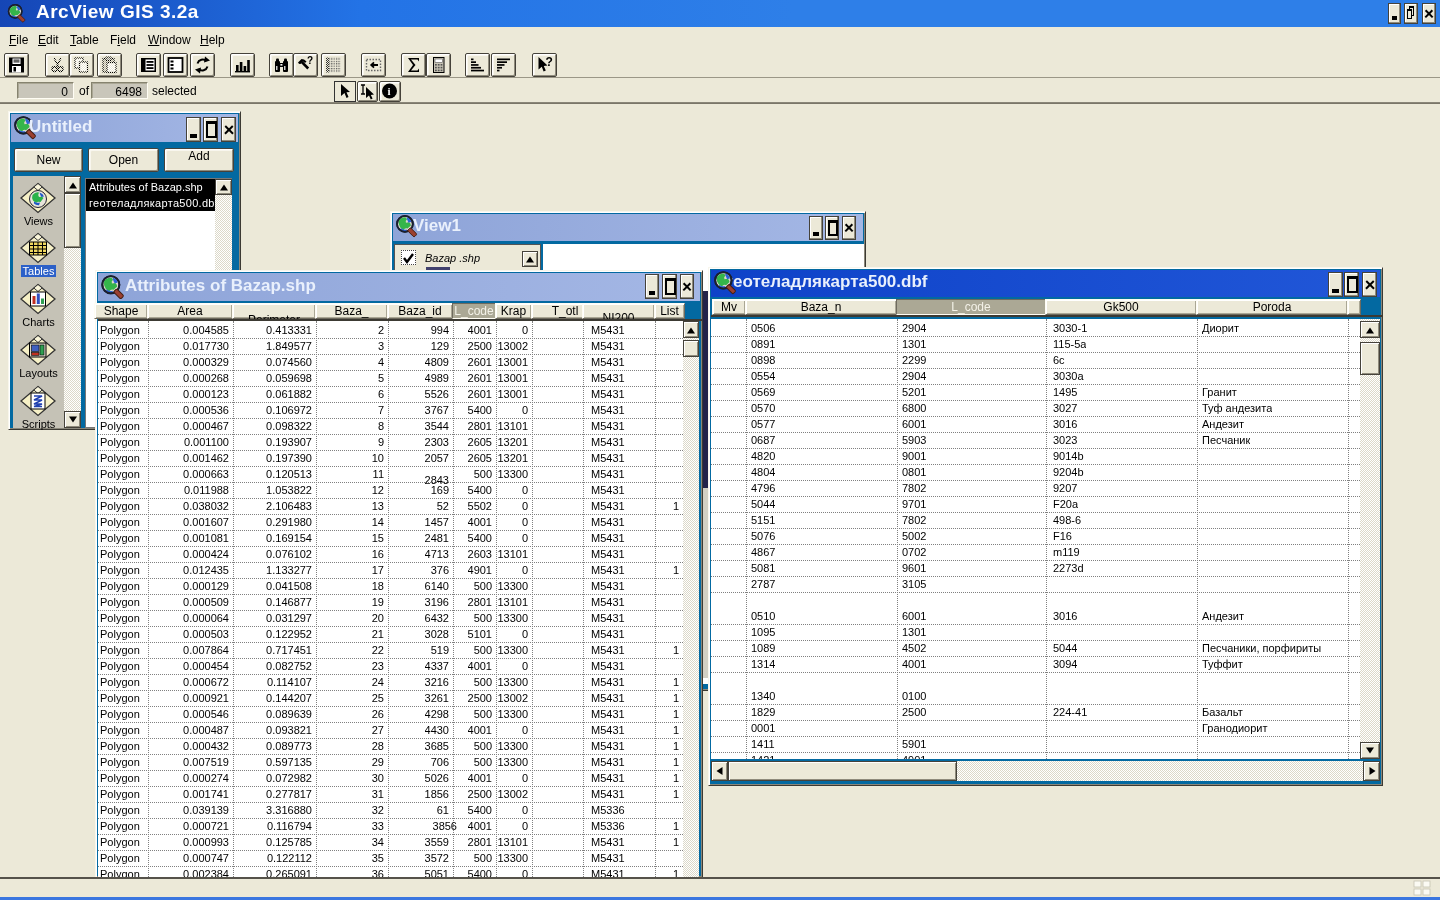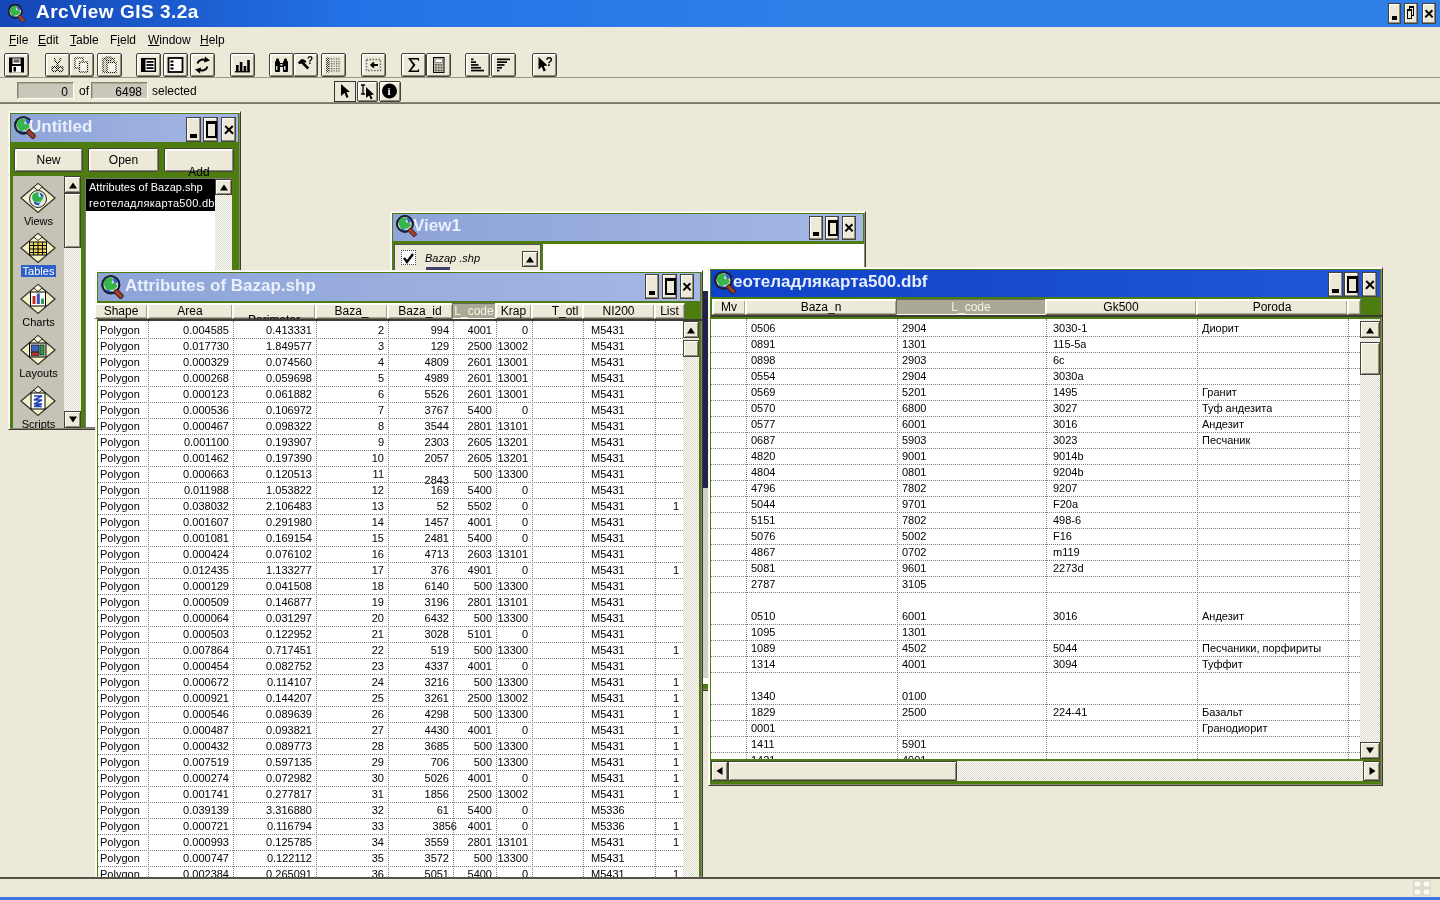--- a/index.html
+++ b/index.html
@@ -1,19 +1,19 @@
 <!DOCTYPE html>
 <html><head><meta charset="utf-8"><style>
 *{margin:0;padding:0;box-sizing:border-box}
 html,body{width:1440px;height:900px;overflow:hidden;background:#ece9d8;
 font-family:"Liberation Sans",sans-serif;-webkit-font-smoothing:antialiased}
 .abs{position:absolute}
 .tb{position:absolute;background:#ece9d8;border:1px solid #45423a;border-radius:2px;box-shadow:inset 1px 1px 0 #fff, inset -1px -1px 0 #8f8b7c, inset 2px 2px 0 #f8f6ee}
 .sbtn{position:absolute;background:#ece9d8;border:1px solid #45423a;box-shadow:inset 1px 1px 0 #fff, inset -1px -1px 0 #8f8b7c}
-.win{position:absolute;background:#4d7c0f;border:1px solid;border-color:#f8f6ec #3c3a33 #3c3a33 #f8f6ec;box-shadow:inset 1px 1px 0 #fff, inset -1px -1px 0 #8a877a}
+.win{position:absolute;background:#0369a1;border:1px solid;border-color:#f8f6ec #3c3a33 #3c3a33 #f8f6ec;box-shadow:inset 1px 1px 0 #fff, inset -1px -1px 0 #8a877a}
 .ttl{position:absolute;left:2px;right:2px;top:2px;height:26px;background:linear-gradient(90deg,#0e42c8,#2157d8);overflow:hidden}
 .ttli{background:linear-gradient(90deg,#8ea4d8,#a4b7e5)}
 .ttxt{position:absolute;top:3px;font-weight:bold;font-size:17px;color:#e9f0fc;letter-spacing:0px;white-space:nowrap}
 .hcell{position:absolute;background:#ece9d8;border:1px solid;border-color:#fffdf4 #6e6a5e #6e6a5e #fffdf4;box-shadow:inset 1px 1px 0 #fff, inset -1px -1px 0 #aaa795;font-size:12px;line-height:13px;text-align:center;color:#000;white-space:nowrap}
 .hsel{background:#aba895;border-color:#6e6a5e #fffdf4 #fffdf4 #6e6a5e;box-shadow:none;color:#f4f2e8}
 .cell{position:absolute;font-size:11px;color:#000;white-space:nowrap;overflow:hidden}
 .vline{position:absolute;width:1px;border-left:1px dotted #808080}
 .row{position:absolute;border-bottom:1px dotted #808080}
 .track{position:absolute;background:repeating-conic-gradient(#ffffff 0 25%,#dcd8c8 0 50%) 0 0/2px 2px}
 .sunk{position:absolute;background:#c9c6ba;border:1px solid;border-color:#86836f #fffdf4 #fffdf4 #86836f;box-shadow:inset 1px 1px 0 #aaa795}
@@ -280,21 +280,21 @@
       <div style="position:absolute;left:50%;top:50%;width:11px;height:2.4px;background:#000;transform:translate(-50%,-50%) rotate(45deg)"></div>
       <div style="position:absolute;left:50%;top:50%;width:11px;height:2.4px;background:#000;transform:translate(-50%,-50%) rotate(-45deg)"></div>
     </div>
     <div class="tb" style="left:5px;top:36px;width:69px;height:24px;text-align:center">
       <div style="margin-top:4px;font-size:12px">New</div>
     </div>
     <div class="tb" style="left:79px;top:36px;width:71px;height:24px;text-align:center">
       <div style="margin-top:4px;font-size:12px">Open</div>
     </div>
     <div class="tb" style="left:155px;top:36px;width:70px;height:24px;text-align:center">
-      <div style="margin-top:16px;font-size:12px">Add</div>
+      <div style="margin-top:0;font-size:12px">Add</div>
     </div>
     <div class="abs" style="left:4px;top:64px;width:51px;height:252px;background:#c5c2b6"></div>
     <div class="track" style="left:55px;top:64px;width:17px;height:252px"></div>
     <div class="sbtn" style="left:55px;top:64px;width:17px;height:17px">
       <div style="position:absolute;left:50%;top:50%;transform:translate(-50%,-42%);width:0;height:0;border-left:4px solid transparent;border-right:4px solid transparent;border-bottom:6px solid #000"></div>
     </div>
     <div class="sbtn" style="left:55px;top:81px;width:17px;height:55px"></div>
     <div class="sbtn" style="left:55px;top:299px;width:17px;height:17px">
       <div style="position:absolute;left:50%;top:50%;transform:translate(-50%,-58%);width:0;height:0;border-left:4px solid transparent;border-right:4px solid transparent;border-top:6px solid #000"></div>
     </div>
@@ -369,21 +369,21 @@
       <div style="position:absolute;left:50%;top:50%;width:10px;height:2.4px;background:#000;transform:translate(-50%,-50%) rotate(-45deg)"></div>
     </div>
     <div class="hcell" style="left:-2px;top:32px;width:54px;height:16px;padding-top:1px">Shape</div>
     <div class="hcell" style="left:51px;top:32px;width:86px;height:16px;padding-top:1px">Area</div>
     <div class="hcell" style="left:136px;top:32px;width:84px;height:16px;padding-top:10px">Perimeter</div>
     <div class="hcell" style="left:219px;top:32px;width:73px;height:16px;padding-top:1px">Baza_</div>
     <div class="hcell" style="left:291px;top:32px;width:66px;height:16px;padding-top:1px">Baza_id</div>
     <div class="hcell hsel" style="left:356px;top:32px;width:44px;height:16px;padding-top:1px">L_code</div>
     <div class="hcell" style="left:399px;top:32px;width:37px;height:16px;padding-top:1px">Krap</div>
     <div class="hcell" style="left:435px;top:32px;width:68px;height:16px;padding-top:1px">T_otl</div>
-    <div class="hcell" style="left:486px;top:32px;width:73px;height:16px;padding-top:1px">NI200</div>
+    <div class="hcell" style="left:486px;top:32px;width:73px;height:16px;padding-top:8px">NI200</div>
     <div class="hcell" style="left:558px;top:32px;width:31px;height:16px;padding-top:1px">List</div>
     <div class="abs" style="left:2px;top:48px;width:604px;height:2px;background:#3c3a33"></div>
     <div class="abs" style="left:2px;top:50px;width:585px;height:556px;background:#fff;overflow:hidden">
       <div class="vline" style="left:50px;top:0;height:556px"></div>
       <div class="vline" style="left:135px;top:0;height:556px"></div>
       <div class="vline" style="left:218px;top:0;height:556px"></div>
       <div class="vline" style="left:290px;top:0;height:556px"></div>
       <div class="vline" style="left:355px;top:0;height:556px"></div>
       <div class="vline" style="left:398px;top:0;height:556px"></div>
       <div class="vline" style="left:434px;top:0;height:556px"></div>
@@ -800,21 +800,21 @@
         <div class="cell" style="left:342px;top:1px">3030-1</div>
         <div class="cell" style="left:491px;top:1px">Диорит</div>
       </div>
       <div class="row" style="left:0;top:18.0px;width:649px;height:16.00px">
         <div class="cell" style="left:40px;top:1px">0891</div>
         <div class="cell" style="left:191px;top:1px">1301</div>
         <div class="cell" style="left:342px;top:1px">115-5a</div>
       </div>
       <div class="row" style="left:0;top:34.0px;width:649px;height:16.00px">
         <div class="cell" style="left:40px;top:1px">0898</div>
-        <div class="cell" style="left:191px;top:1px">2903</div>
+        <div class="cell" style="left:191px;top:1px">2299</div>
         <div class="cell" style="left:342px;top:1px">6c</div>
       </div>
       <div class="row" style="left:0;top:50.0px;width:649px;height:16.00px">
         <div class="cell" style="left:40px;top:1px">0554</div>
         <div class="cell" style="left:191px;top:1px">2904</div>
         <div class="cell" style="left:342px;top:1px">3030a</div>
       </div>
       <div class="row" style="left:0;top:66.0px;width:649px;height:16.00px">
         <div class="cell" style="left:40px;top:1px">0569</div>
         <div class="cell" style="left:191px;top:1px">5201</div>

